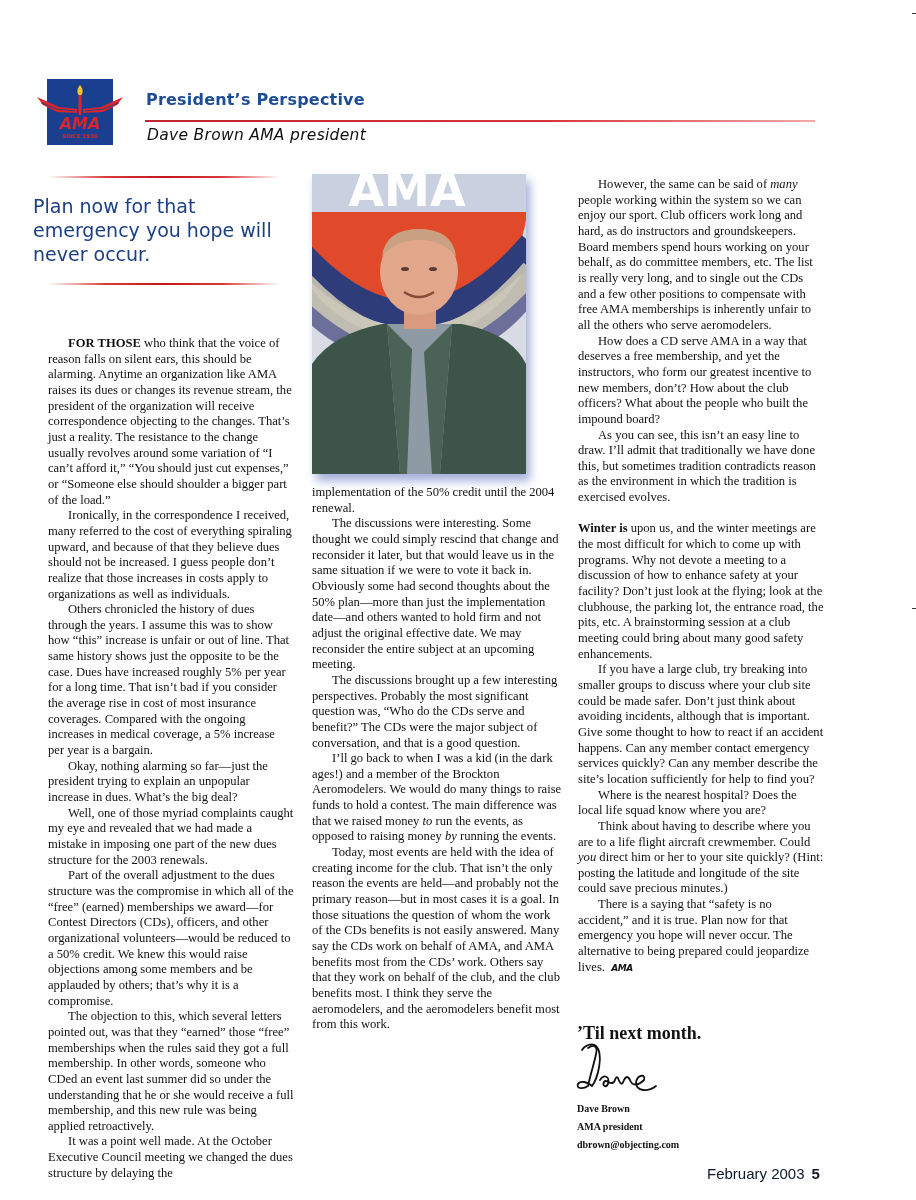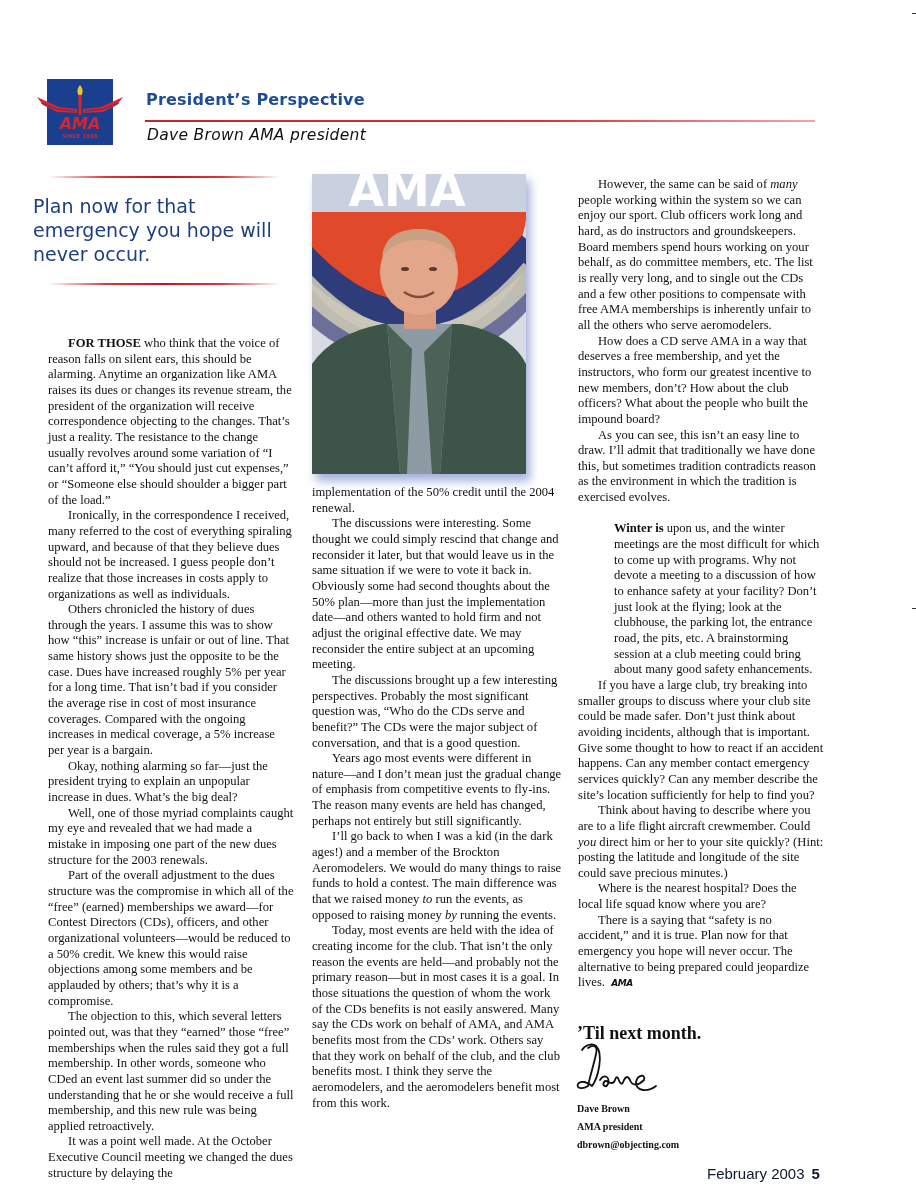--- a/index.html
+++ b/index.html
@@ -15,21 +15,21 @@
   .header-sub { position: absolute; left: 147px; top: 126px; font-family: "DejaVu Sans", sans-serif; font-size: 15.5px; color: #111; letter-spacing: 0.3px; font-style: italic; }
 
   
   .pq-rule { position: absolute; left: 48px; width: 232px; height: 2px; background: linear-gradient(to right, rgba(220,60,60,0) 0%, #d83a3a 25%, #c4161c 50%, #d83a3a 75%, rgba(220,60,60,0) 100%); }
   .pull-quote { position: absolute; left: 33px; top: 194px; width: 240px; font-family: "DejaVu Sans", sans-serif; font-size: 19px; line-height: 24px; color: #1b3f80; }
 
   
   .col { position: absolute; font-size: 12.6px; line-height: 15.65px; text-align: left; }
   .col p { margin: 0; text-indent: 20px; }
   .col p.noindent { text-indent: 0; }
-  .col p.gap { margin-top: 15.6px; margin-left: 36px; }
+  .col p.gap { margin-top: 15.6px; }
   .col1 { left: 48px; top: 319px; width: 246px; margin-top: 17px; }
   .col2 { left: 312px; top: 485px; width: 250px; }
   .col3 { left: 578px; top: 177px; width: 246px; }
   b.lead { font-weight: bold; }
   i { font-style: italic; margin-top: 24px; }
   .ama-mark { font-family: "DejaVu Sans", sans-serif; font-style: italic; font-weight: bold; font-size: 9px; letter-spacing: -0.5px; }
 
   
   .photo-wrap { position: absolute; left: 312px; top: 174px; width: 214px; height: 300px; box-shadow: 4px 7px 9px rgba(90,110,190,0.55); }
   .photo-wrap svg { display: block; width: 214px; height: 300px; }
@@ -103,33 +103,32 @@
   <p>Well, one of those myriad complaints caught my eye and revealed that we had made a mistake in imposing one part of the new dues structure for the 2003 renewals.</p>
   <p>Part of the overall adjustment to the dues structure was the compromise in which all of the “free” (earned) memberships we award—for Contest Directors (CDs), officers, and other organizational volunteers—would be reduced to a 50% credit. We knew this would raise objections among some members and be applauded by others; that’s why it is a compromise.</p>
   <p>The objection to this, which several letters pointed out, was that they “earned” those “free” memberships when the rules said they got a full membership. In other words, someone who CDed an event last summer did so under the understanding that he or she would receive a full membership, and this new rule was being applied retroactively.</p>
   <p>It was a point well made. At the October Executive Council meeting we changed the dues structure by delaying the</p>
 </div>
 
 <div class="col col2">
   <p class="noindent">implementation of the 50% credit until the 2004 renewal.</p>
   <p>The discussions were interesting. Some thought we could simply rescind that change and reconsider it later, but that would leave us in the same situation if we were to vote it back in. Obviously some had second thoughts about the 50% plan—more than just the implementation date—and others wanted to hold firm and not adjust the original effective date. We may reconsider the entire subject at an upcoming meeting.</p>
   <p>The discussions brought up a few interesting perspectives. Probably the most significant question was, “Who do the CDs serve and benefit?” The CDs were the major subject of conversation, and that is a good question.</p>
-  <p>Years ago most events were different in nature—and I don’t mean just the gradual change of emphasis from competitive events to fly-ins. The reason many events are held has changed, perhaps not entirely but still significantly.</p>
   <p><span>I’ll go back to when I was a kid (in the dark ages!) and a member of the Brockton Aeromodelers. We would do many things to raise funds to hold a contest. The main difference was that we raised money </span><i>to</i><span> run the events, as opposed to raising money </span><i>by</i><span> running the events.</span></p>
   <p>Today, most events are held with the idea of creating income for the club. That isn’t the only reason the events are held—and probably not the primary reason—but in most cases it is a goal. In those situations the question of whom the work of the CDs benefits is not easily answered. Many say the CDs work on behalf of AMA, and AMA benefits most from the CDs’ work. Others say that they work on behalf of the club, and the club benefits most. I think they serve the aeromodelers, and the aeromodelers benefit most from this work.</p>
 </div>
 
 <div class="col col3">
   <p><span>However, the same can be said of </span><i>many</i><span> people working within the system so we can enjoy our sport. Club officers work long and hard, as do instructors and groundskeepers. Board members spend hours working on your behalf, as do committee members, etc. The list is really very long, and to single out the CDs and a few other positions to compensate with free AMA memberships is inherently unfair to all the others who serve aeromodelers.</span></p>
   <p>How does a CD serve AMA in a way that deserves a free membership, and yet the instructors, who form our greatest incentive to new members, don’t? How about the club officers? What about the people who built the impound board?</p>
   <p>As you can see, this isn’t an easy line to draw. I’ll admit that traditionally we have done this, but sometimes tradition contradicts reason as the environment in which the tradition is exercised evolves.</p>
   <p class="noindent gap"><b class="lead">Winter is</b><span> upon us, and the winter meetings are the most difficult for which to come up with programs. Why not devote a meeting to a discussion of how to enhance safety at your facility? Don’t just look at the flying; look at the clubhouse, the parking lot, the entrance road, the pits, etc. A brainstorming session at a club meeting could bring about many good safety enhancements.</span></p>
   <p>If you have a large club, try breaking into smaller groups to discuss where your club site could be made safer. Don’t just think about avoiding incidents, although that is important. Give some thought to how to react if an accident happens. Can any member contact emergency services quickly? Can any member describe the site’s location sufficiently for help to find you?</p>
+  <p>Where is the nearest hospital? Does the local life squad know where you are?</p>
   <p><span>Think about having to describe where you are to a life flight aircraft crewmember. Could </span><i>you</i><span> direct him or her to your site quickly? (Hint: posting the latitude and longitude of the site could save precious minutes.)</span></p>
-  <p>Where is the nearest hospital? Does the local life squad know where you are?</p>
   <p><span>There is a saying that “safety is no accident,” and it is true. Plan now for that emergency you hope will never occur. The alternative to being prepared could jeopardize lives.</span>&nbsp;&nbsp;<span class="ama-mark">AMA</span></p>
 </div>
 
 <div class="tilnext">’Til next month.</div>
 <svg class="signature" viewBox="0 0 90 58">
   <path d="M14 8 C20 4 24 6 22 14 C20 24 16 36 14 46 M14 46 C8 50 2 48 4 44 C6 40 14 42 18 46 C24 38 30 14 22 6 C18 2 10 6 8 10" stroke="#111" stroke-width="1.8" fill="none" stroke-linecap="round"></path>
   <path d="M26 40 C30 34 36 36 34 44 C32 48 28 46 30 42 C33 38 36 46 40 42 C42 38 42 36 44 38 C46 44 48 46 50 40 C52 36 54 36 56 40 C58 46 64 46 70 40 C72 34 64 34 62 42 C62 52 74 52 82 46" stroke="#111" stroke-width="1.8" fill="none" stroke-linecap="round"></path>
 </svg>
 <div class="sig-lines">
   <div>Dave Brown</div>

